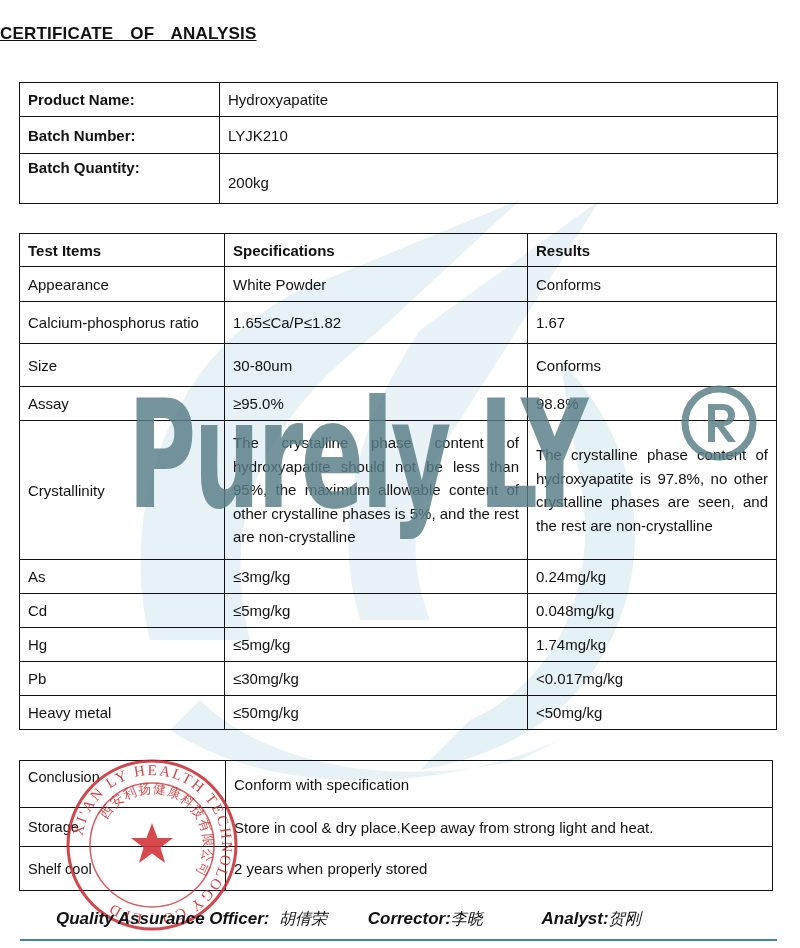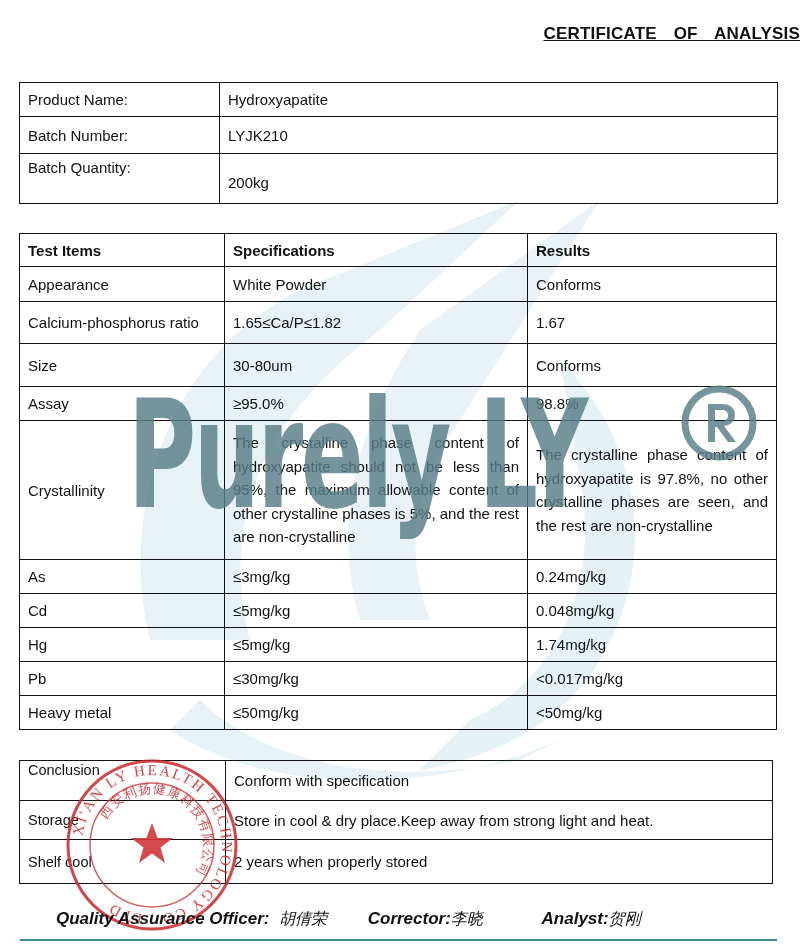--- a/index.html
+++ b/index.html
@@ -4,48 +4,48 @@
 <style>
   html, body { margin: 0; padding: 0; }
   body {
     width: 800px; height: 948px; position: relative; overflow: hidden;
     background: #ffffff;
     font-family: "Liberation Sans", "DejaVu Sans", sans-serif;
     color: #111;
   }
   .bg-swoosh { position: absolute; left: 0; top: 0; width: 800px; height: 948px; z-index: 0; pointer-events: none; }
   .title {
-    position: absolute; top: 24px; left: 0; width: 800px; text-align: right;
+    position: absolute; top: 24px; left: 0; width: 800px; text-align: left;
     font-weight: bold; font-size: 17px; letter-spacing: 0.2px; z-index: 2;
   }
   .title span { text-decoration: underline; word-spacing: 12px; }
 
   table { border-collapse: collapse; position: absolute; z-index: 1; }
   td { border: 1.5px solid #111; font-size: 15px; padding: 0 8px; vertical-align: middle; }
 
   .t1 { left: 19px; top: 82px; width: 759px; }
-  .t1 td.k { width: 183px; font-weight: normal; }
+  .t1 td.k { width: 183px; font-weight: bold; }
   .t1 tr.r1 td { height: 33px; }
   .t1 tr.r2 td { height: 36px; }
   .t1 tr.r3 td { height: 37px; }
   .t1 tr.r3 td.k { vertical-align: top; padding-top: 5px; }
   .t1 tr.r3 td.v { vertical-align: bottom; padding-bottom: 12px; }
 
   .t2 { left: 19px; top: 233px; width: 758px; padding-left: 6px; }
   .t2 td { border-color: #111; }
   .t2 td.c1 { width: 188px; }
   .t2 td.c2 { width: 286px; }
   .t2 td.c3 { }
   .t2 tr.hd td { font-weight: bold; height: 32px; }
   .t2 td.just { text-align: justify; text-align-last: left; line-height: 23.5px; padding-top: 8px; padding-bottom: 8px; }
 
   .t3 { left: 19px; top: 760px; width: 754px; }
   .t3 td.k { width: 189px; font-size: 14.5px; }
   .t3 tr.a td { height: 38px; }
-  .t3 tr.a td.k { vertical-align: top; padding-top: 1px; }
+  .t3 tr.a td.k { vertical-align: top; padding-top: 8px; }
   .t3 tr.b td { height: 38px; }
   .t3 tr.c td { height: 43px; }
 
   .watermark {
     position: absolute; left: 128px; top: 380px; z-index: 3; pointer-events: none;
     color: rgba(88,124,134,0.82); font-weight: bold; font-family: "DejaVu Sans", sans-serif;
     font-size: 150px; line-height: 1; letter-spacing: -4px;
     transform: scaleX(0.62); transform-origin: left top; white-space: nowrap;
   }
   .reg {

